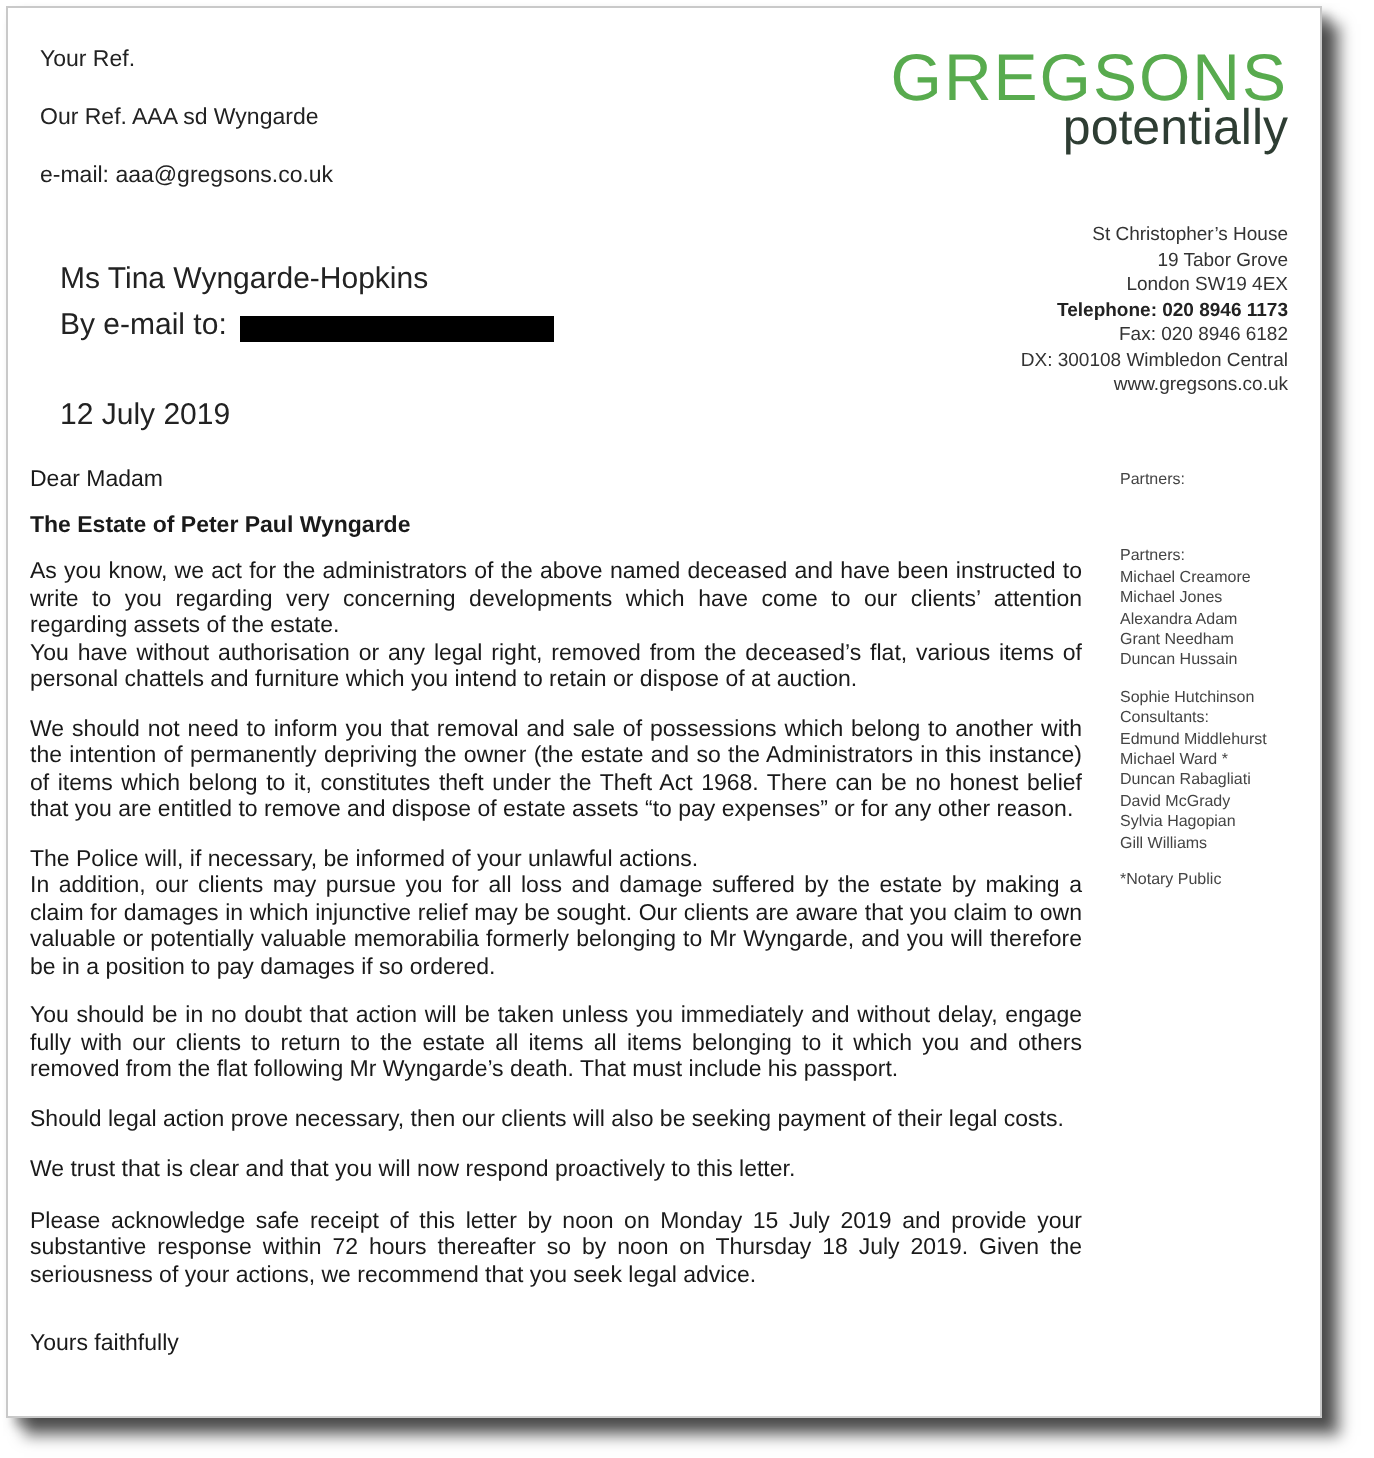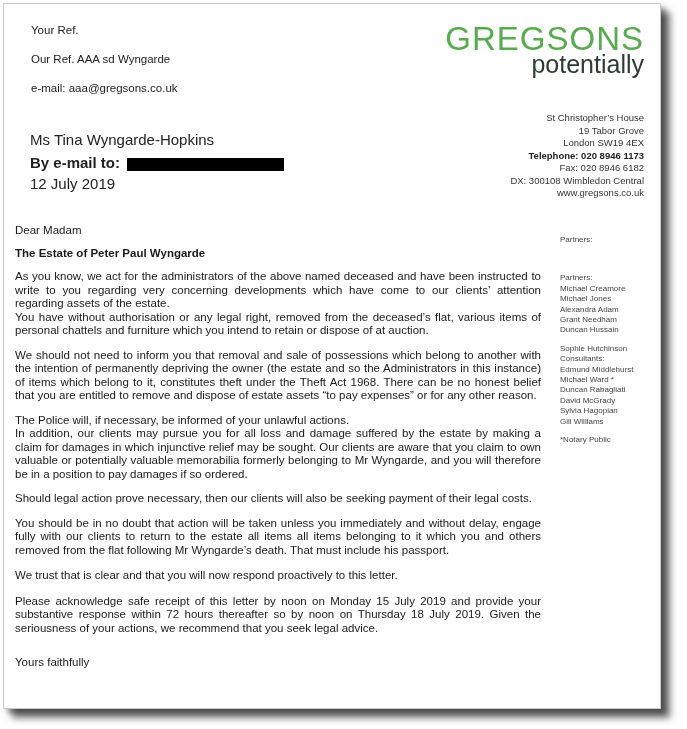--- a/index.html
+++ b/index.html
@@ -16,47 +16,47 @@
     position: absolute;
     left: 3px; top: 3px;
     width: 656px; height: 704px;
     background: #ffffff;
     border: 1px solid #c9c9c9;
     box-shadow: 9px 9px 7px rgba(0,0,0,0.55), 4px 4px 5px rgba(0,0,0,0.35);
     color: #1a1a1a;
   }
 
   
-  .refs { position: absolute; left: 27px; top: 20px; font-size: 11.5px; color: #222; }
+  .refs { position: absolute; left: 16px; top: 20px; font-size: 11.5px; color: #222; }
   .refs div { margin-bottom: 17px; white-space: nowrap; }
 
   
   .logo { position: absolute; right: 16px; top: 18px; text-align: right; line-height: 1; margin-left: 35px; }
   .logo-main { font-size: 33px; letter-spacing: 1px; font-weight: 400; }
   .logo-sub { font-size: 25px; margin-top: -3px; font-weight: 400; }
 
   
   .recipient { position: absolute; left: 26px; top: 127px; font-size: 15px; color: #222; }
   .recipient-name { margin-bottom: 6px; }
-  .byline { margin-bottom: 4px; white-space: nowrap; font-weight: bold; }
+  .byline { margin-bottom: 28px; white-space: nowrap; }
   .redaction { display: inline-block; width: 157px; height: 13px; background: #000; margin-left: 7px; vertical-align: text-bottom; }
 
   
   .office { position: absolute; right: 16px; top: 108px; text-align: right; font-size: 9.5px; line-height: 12.5px; color: #333; }
   .office .phones { }
   .office .bold { font-weight: bold; color: #222; }
 
   
   .sidebar { position: absolute; left: 556px; top: 231px; width: 98px; font-size: 8px; line-height: 10.4px; color: #444; }
   .sb-head { margin-bottom: 28px; }
   .sb-block { margin-bottom: 8px; }
   .sb-footnote { margin-top: 8px; }
 
   
-  .bodycol { position: absolute; left: 11px; top: 220px; width: 526px; font-size: 11.5px; line-height: 13.5px; color: #1a1a1a; }
+  .bodycol { position: absolute; left: 11px; top: 230px; width: 526px; font-size: 11.5px; line-height: 13.5px; color: #1a1a1a; }
   .salutation { margin-bottom: 9px; }
   .subject { font-weight: bold; margin-bottom: 10px; }
   .pgroup { margin-bottom: 11px; }
   .pgroup.xspace { margin-top: 12px; }
   .pblock { margin: 0; text-align: justify; }
   .closing { margin-top: 21px; }
 </style>
 </head>
 <body>
 
@@ -134,24 +134,24 @@
             <p class="pblock">You have without authorisation or any legal right, removed from the deceased’s flat, various items of personal chattels and furniture which you intend to retain or dispose of at auction.</p>
           </div>
           <div class="pgroup">
             <p class="pblock">We should not need to inform you that removal and sale of possessions which belong to another with the intention of permanently depriving the owner (the estate and so the Administrators in this instance) of items which belong to it, constitutes theft under the Theft Act 1968. There can be no honest belief that you are entitled to remove and dispose of estate assets “to pay expenses” or for any other reason.</p>
           </div>
           <div class="pgroup">
             <p class="pblock">The Police will, if necessary, be informed of your unlawful actions.</p>
             <p class="pblock">In addition, our clients may pursue you for all loss and damage suffered by the estate by making a claim for damages in which injunctive relief may be sought. Our clients are aware that you claim to own valuable or potentially valuable memorabilia formerly belonging to Mr Wyngarde, and you will therefore be in a position to pay damages if so ordered.</p>
           </div>
           <div class="pgroup">
-            <p class="pblock">Should legal action prove necessary, then our clients will also be seeking payment of their legal costs.</p>
+            <p class="pblock">You should be in no doubt that action will be taken unless you immediately and without delay, engage fully with our clients to return to the estate all items all items belonging to it which you and others removed from the flat following Mr Wyngarde’s death. That must include his passport.</p>
           </div>
           <div class="pgroup">
-            <p class="pblock">You should be in no doubt that action will be taken unless you immediately and without delay, engage fully with our clients to return to the estate all items all items belonging to it which you and others removed from the flat following Mr Wyngarde’s death. That must include his passport.</p>
+            <p class="pblock">Should legal action prove necessary, then our clients will also be seeking payment of their legal costs.</p>
           </div>
           <div class="pgroup xspace">
             <p class="pblock">We trust that is clear and that you will now respond proactively to this letter.</p>
           </div>
           <div class="pgroup xspace">
             <p class="pblock">Please acknowledge safe receipt of this letter by noon on Monday 15 July 2019 and provide your substantive response within 72 hours thereafter so by noon on Thursday 18 July 2019. Given the seriousness of your actions, we recommend that you seek legal advice.</p>
           </div>
         </div>
       <div class="closing">Yours faithfully</div>
     </div>

